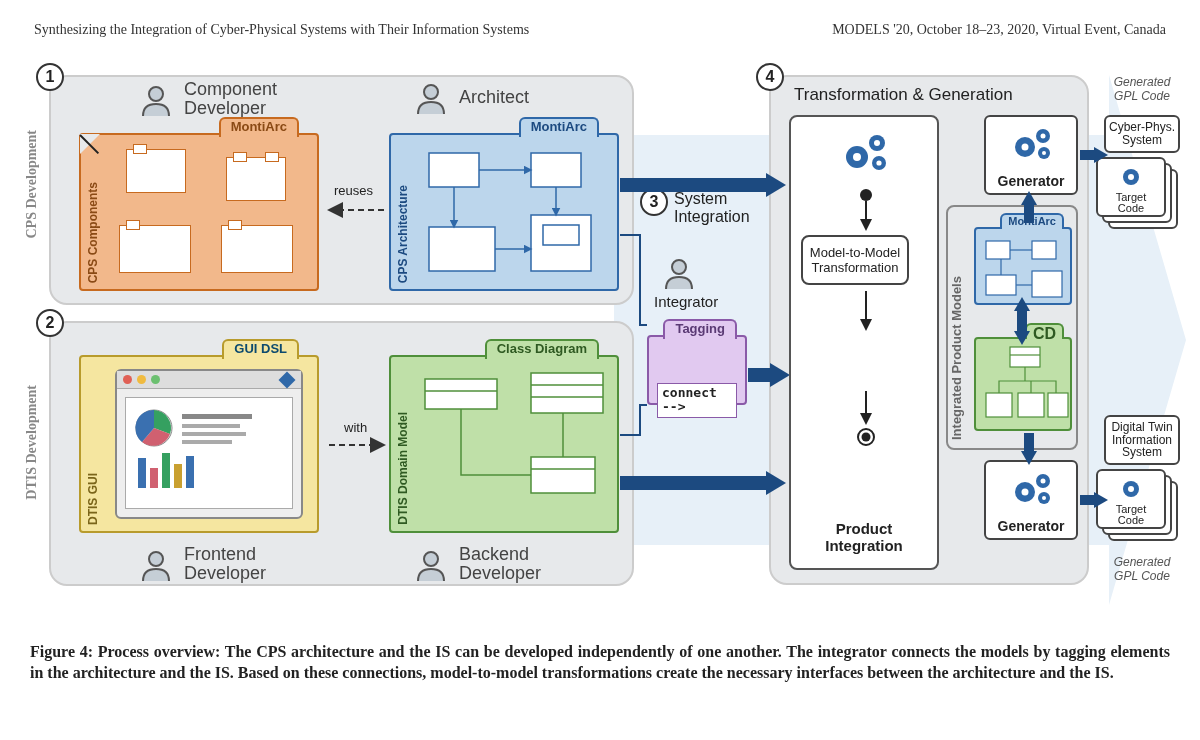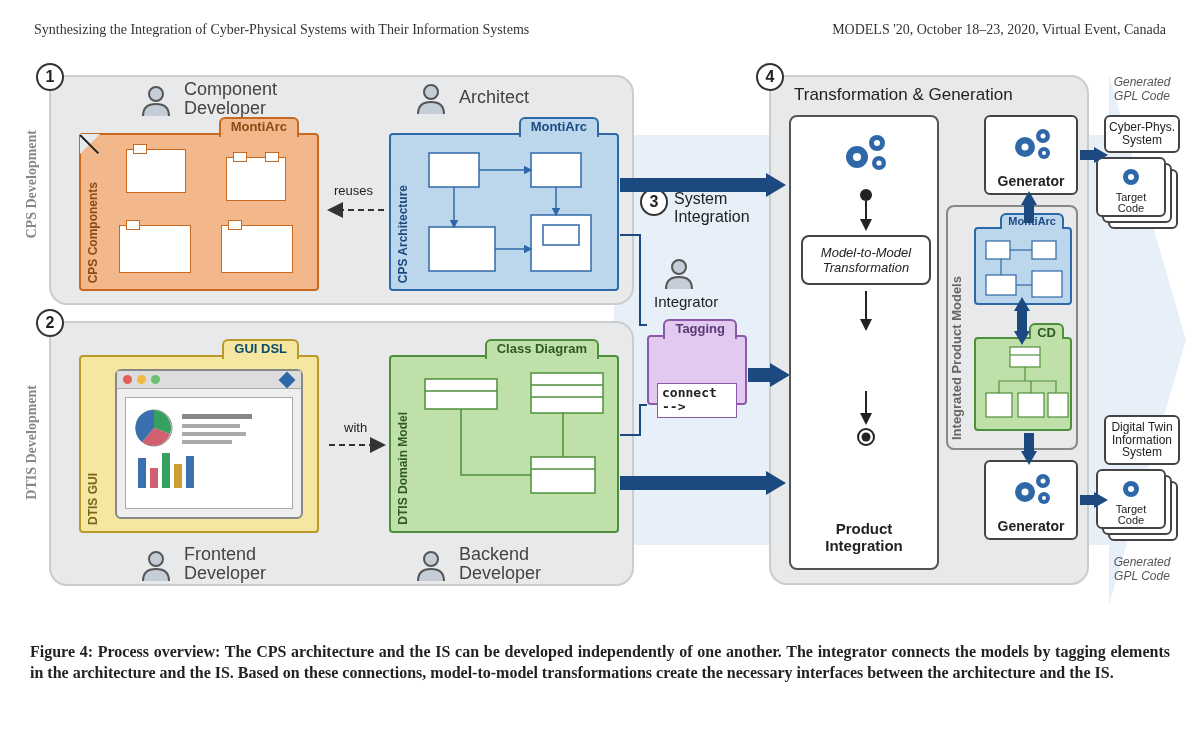--- a/index.html
+++ b/index.html
@@ -271,21 +271,21 @@
       <line x1="75" y1="112" x2="75" y2="150" stroke="#222" stroke-width="2" marker-end="url(#sm)"></line>
       <line x1="75" y1="212" x2="75" y2="244" stroke="#222" stroke-width="2" marker-end="url(#sm)"></line>
       <circle cx="75" cy="258" r="8" fill="none" stroke="#222" stroke-width="2"></circle>
         <circle cx="75" cy="258" r="4.5" fill="#222"></circle>
       <defs>
           <marker id="sm" markerWidth="6" markerHeight="6" refX="5" refY="3" orient="auto">
             <path d="M0 0 L6 3 L0 6 Z" fill="#222"></path>
           </marker>
         </defs>
     </svg>
-    <div class="box" style="top:118px; left:10px; width:130px; height:50px; white-space:pre;font-style:italic;">Model-to-Model
+    <div class="box" style="top:118px; left:10px; width:108px; height:50px; white-space:pre;">Model-to-Model
 Transformation</div>
     <div style="position:absolute; bottom:14px; left:0; right:0; text-align:center; font-weight:bold; font-size:15px; white-space:pre; font-family:Helvetica,Arial,sans-serif;">Product
 Integration</div>
   </div>
 
   <div style="position:absolute; top:160px; left:935px; width:22px; height:225px;">
     <div style="position:absolute; top:0; left:0; bottom:0; writing-mode:vertical-rl; transform:rotate(180deg); font-size:13px; font-weight:bold; color:#666; font-family:Helvetica,Arial,sans-serif;">Integrated Product Models</div>
   </div>
   <div style="position:absolute; top:150px; left:932px; width:132px; height:245px; border:2px solid #888; border-radius:8px;"></div>
 
@@ -300,21 +300,21 @@
     </g>
     <g stroke="#2f68a8" stroke-width="1.2" fill="none">
           <path d="M34 21 H56"></path>
           <path d="M25 30 V46"></path>
           <path d="M40 56 H56"></path>
         </g>
     </svg>
   </div>
 
   <div class="card" style="top:282px; left:960px; width:98px; height:94px; background:#bfe0a8; border-color:#4f8f3a;">
-    <div class="card-tab" style="background:#bfe0a8; border-color:#4f8f3a; color:#2f5a22; right:6px; top:-16px; font-size:13px; height:16px; padding:0 6px;">CD</div>
+    <div class="card-tab" style="background:#bfe0a8; border-color:#4f8f3a; color:#2f5a22; right:6px; top:-16px; font-size:16px; height:16px; padding:0 6px;">CD</div>
     <svg width="100%" height="100%">
         <g fill="#fff" stroke="#4f8f3a" stroke-width="1.2">
       <rect x="34" y="8" width="30" height="20"></rect>
           <line x1="34" y1="16" x2="64" y2="16"></line>
       <rect x="10" y="54" width="26" height="24"></rect>
           <rect x="42" y="54" width="26" height="24"></rect>
           <rect x="72" y="54" width="20" height="24"></rect>
     </g>
     <g stroke="#4f8f3a" stroke-width="1.2" fill="none">
           <path d="M49 28 V42"></path>

